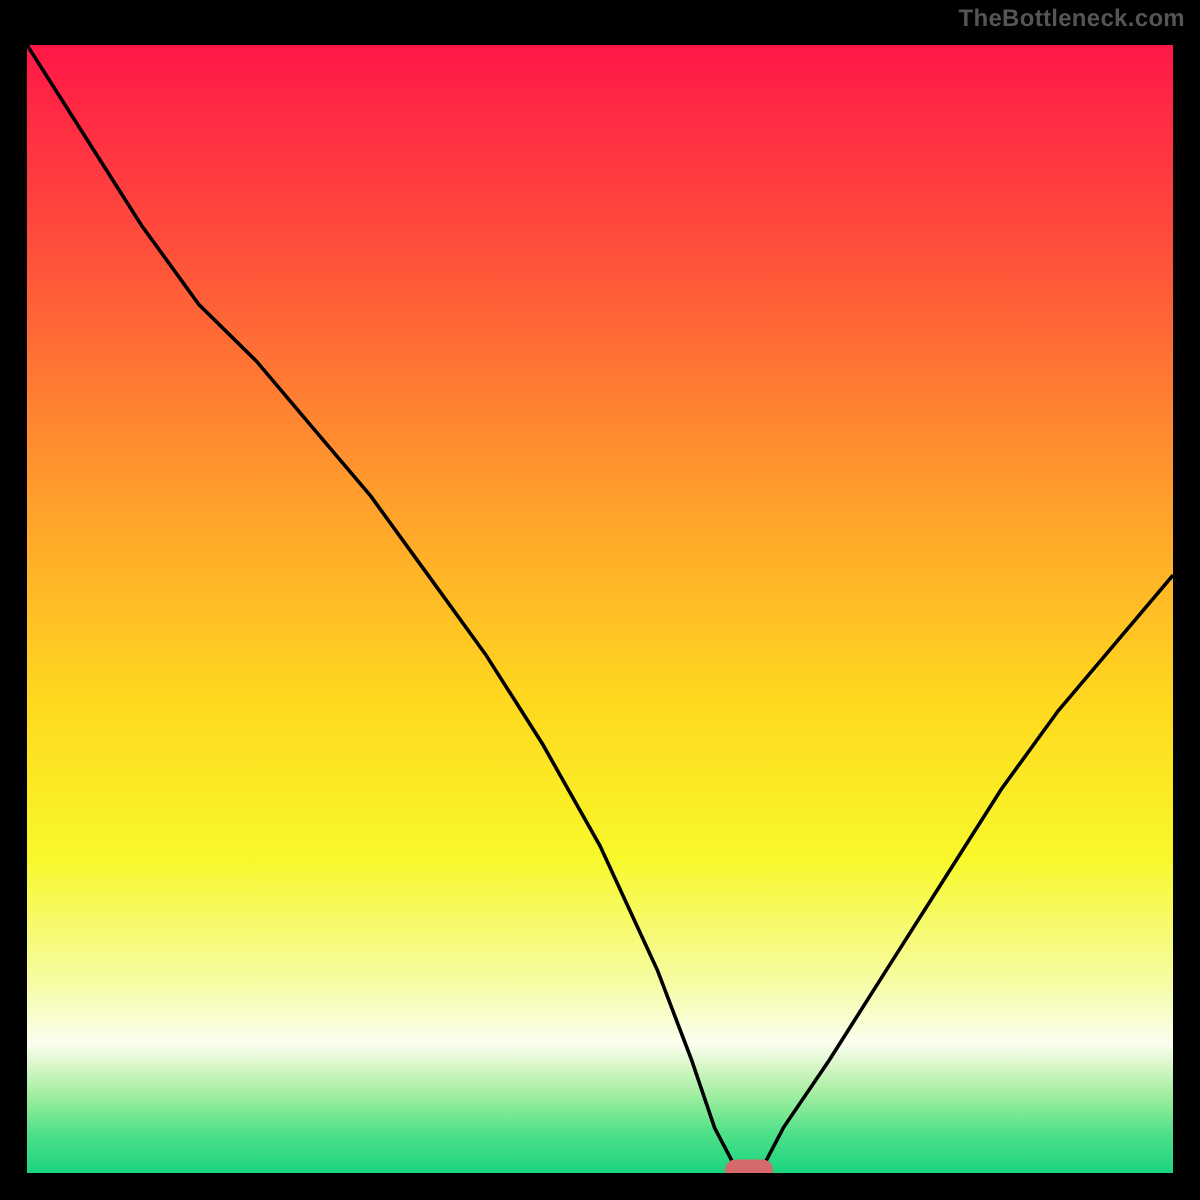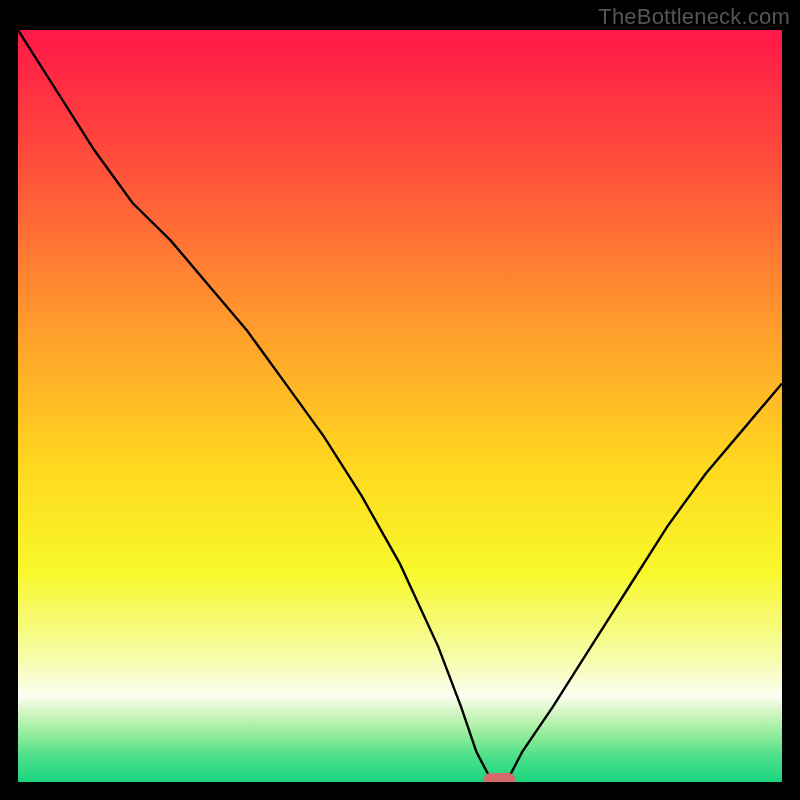--- a/index.html
+++ b/index.html
@@ -14,22 +14,22 @@
   .frame {
     position: relative;
     width: 800px;
     height: 800px;
     background: #000;
   }
   .watermark {
     position: absolute;
     top: 4px;
     right: 10px;
-    font-size: 22px;
-    font-weight: 400;
+    font-size: 16px;
+    font-weight: 700;
     color: #555;
     letter-spacing: 0.2px;
     user-select: none;
   }
   .plot {
     position: absolute;
     left: 18px;
     top: 30px;
     width: 764px;
     height: 752px;

